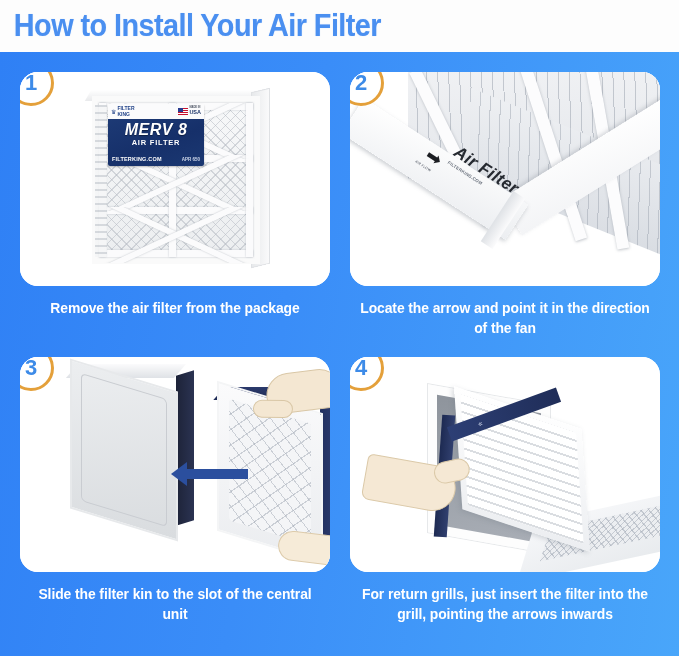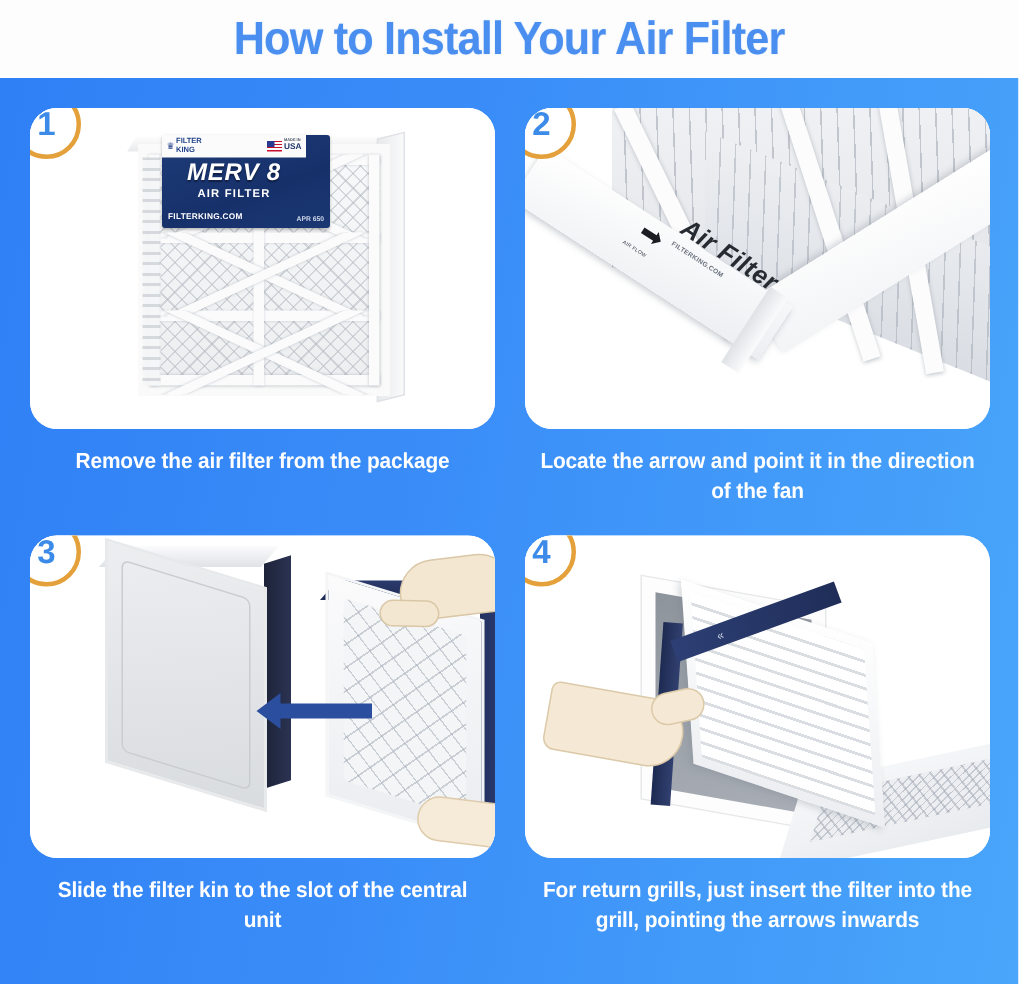--- a/index.html
+++ b/index.html
@@ -12,21 +12,21 @@
   #infographic {
     position:relative;
     width:679px;
     height:656px;
     background:#ffffff;
   }
   
   .header {
     position:absolute; left:0; top:0; width:679px; height:52px;
     background:#fdfdfd;
-    display:flex; align-items:center; justify-content:center;
+    display:flex; align-items:center; justify-content:flex-start;
   }
   .header-title {
     font-size:31px;
     font-weight:bold;
     color:#4a8ff0;
     letter-spacing:-0.6px;
     transform:scaleX(.93);
     white-space:nowrap;
     text-shadow:0 0 1px rgba(74,143,240,.35);
   }
@@ -125,22 +125,22 @@
     width:172px; height:11px;
     background:linear-gradient(180deg,#ffffff,#e9eaec);
     transform:skewX(-30deg);
   }
   .pleat-edge {
     position:absolute; left:75px; top:33px; width:12px; height:152px;
     background:repeating-linear-gradient(180deg,#cfd3d8 0 2px,#f4f5f6 2px 7px);
     opacity:.85;
   }
   .label {
-    position:absolute; left:88px; top:18px;
-    width:112px; height:62px;
+    position:absolute; left:88px; top:32px;
+    width:96px; height:62px;
     background:linear-gradient(160deg,#1f3d79,#16306a 60%,#1b3872);
     color:#fff;
     border-radius:2px;
     z-index:6;
     box-shadow:0 1px 2px rgba(0,0,0,.25);
   }
   .label-top {
     position:absolute; left:0; top:0; width:96px; height:15px;
     background:#fbfbfc;
     display:flex; align-items:center; justify-content:space-between;

